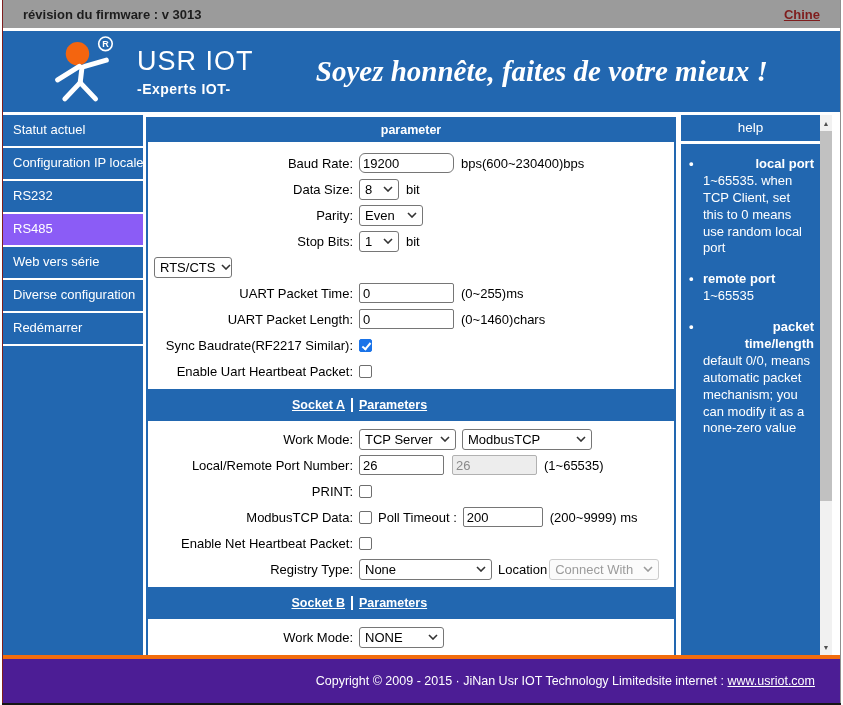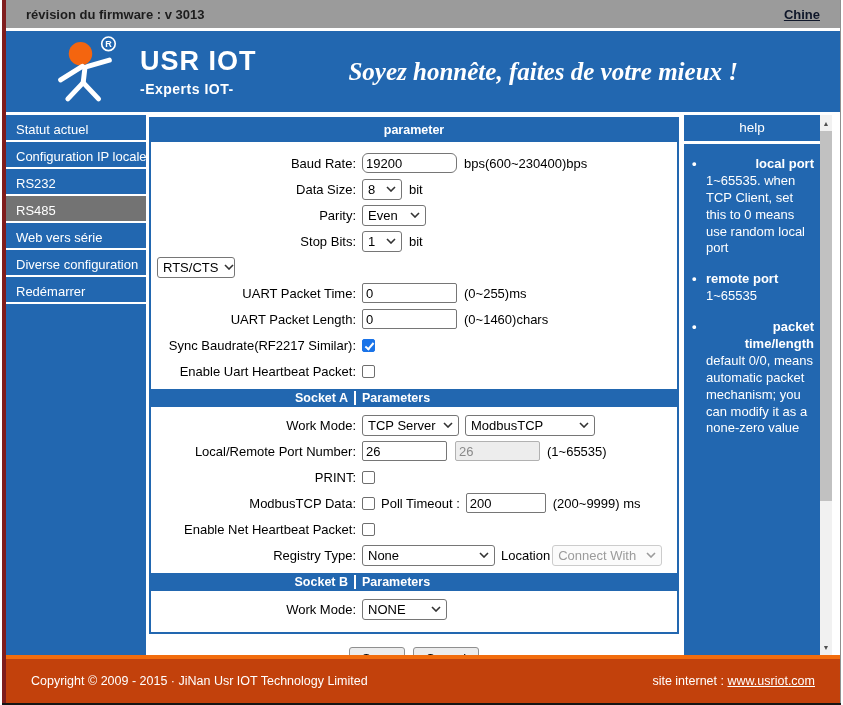--- a/index.html
+++ b/index.html
@@ -5,70 +5,70 @@
   * { box-sizing: border-box; margin: 0; padding: 0; }
   html, body { width: 843px; height: 705px; }
   body {
     font-family: "Liberation Sans", sans-serif;
     background: #ffffff;
     overflow: hidden;
   }
   .frame {
     height: 703px;
     margin: 0 2px;
-    border-left: 4px solid #7f1d1d;
+    border-left: 1px solid #7f1d1d;
     border-right: 1px solid #8f8f8f;
     display: flex;
     flex-direction: column;
     background: #fff;
   }
   .bottom-edge { height: 2px; background: #151515; margin: 0 2px; }
 
   
   .topbar {
     height: 28px; flex-shrink: 0;
     background: #9b9b9b;
     display: flex; justify-content: space-between; align-items: center;
     padding: 0 20px;
     font-size: 13px; font-weight: 700; color: #1d1d1d;
   }
-  .lang-link { color: #0f172a; text-decoration: underline; cursor: pointer; }
+  .lang-link { color: #7f1d1d; text-decoration: underline; cursor: pointer; }
 
   .hgap { height: 3px; background: #fff; flex-shrink: 0; }
 
   
   .header {
     height: 81px; flex-shrink: 0;
     background: #2267b0;
     display: flex; align-items: center;
     padding-left: 42px;
   }
   .brand-block { margin-left: 18px; color: #fff; }
-  .brand-title { font-size: 27px; font-weight: 700; letter-spacing: 1px; }
+  .brand-title { font-size: 27px; font-weight: 400; letter-spacing: 1px; }
   .brand-sub { font-size: 14px; font-weight: 700; margin-top: 4px; letter-spacing: 0.5px; }
   .tagline {
     flex: 1; text-align: center; color: #fff;
     font-family: "Liberation Serif", serif;
-    font-style: italic; font-weight: 700; font-size: 25px;
+    font-style: italic; font-weight: 700; font-size: 29px;
     padding-right: 10px;
   }
 
   
   .content { height: 540px; flex-shrink: 0; display: flex; background: #fff; }
 
   .sidebar { width: 140px; flex-shrink: 0; background: #2267b0; margin-right: 3px; }
   .side-item {
-    height: 27px; line-height: 29px;
+    height: 33px; line-height: 29px;
     padding-left: 10px;
     color: #fff; font-size: 13px;
     border-bottom: 2px solid #ffffff;
     cursor: pointer;
     white-space: nowrap; overflow: hidden;
   }
-  .side-item.active { background: #737373; }
+  .side-item.active { background: #8b5cf6; }
 
   .main { width: 530px; flex-shrink: 0; background: #fff; margin-right: 5px; }
   .param-box { border: 2px solid #2267b0; margin-top: 2px; padding-bottom: 8px; }
   .param-title {
     background: #2267b0; color: #fff;
     text-align: center; font-size: 12.5px; font-weight: 600;
     padding: 4px 0 5px 0;
   }
   .form-rows { padding-top: 6px; }
   .frow { display: flex; align-items: center; margin: 4px 6px; min-height: 22px; font-size: 13px; color: #000; }
@@ -104,21 +104,21 @@
     content: ""; position: absolute; left: 4px; top: 1px;
     width: 3px; height: 7px;
     border: solid #fff; border-width: 0 2px 2px 0;
     transform: rotate(40deg);
   }
 
   .sockbar {
     display: flex; align-items: center;
     background: #2267b0; color: #fff;
     font-weight: 700; font-size: 12.5px;
-    height: 18px; margin: 7px 0;
+    height: 32px; margin: 7px 0; text-decoration: underline;
   }
   .sock-left { width: 205px; flex-shrink: 0; text-align: right; padding-right: 6px; border-right: 2px solid #fff; }
   .sock-right { padding-left: 6px; }
 
   .actions { display: flex; justify-content: center; gap: 8px; margin-top: 13px; }
   .btn {
     font-family: "Liberation Sans", sans-serif; font-size: 13px;
     background: #ececec; border: 1px solid #8f8f8f; border-radius: 3px;
     padding: 3px 12px; color: #000; cursor: pointer;
   }
@@ -135,22 +135,22 @@
   .vscroll { width: 12px; flex-shrink: 0; background: #f1f1f1; display: flex; flex-direction: column; align-items: center; }
   .sb-btn { height: 16px; width: 12px; display: flex; align-items: center; justify-content: center; font-size: 7px; color: #505050; background: #f1f1f1; cursor: pointer; }
   .sb-thumb { width: 12px; height: 370px; background: #c1c1c1; cursor: pointer; }
   .sb-track { flex: 1; }
   .rightpad { width: 8px; flex-shrink: 0; background: #fff; }
 
   
   .footer {
     flex: 1;
     border-top: 4px solid #f26c0d;
-    background: #c2410c; color: #fff;
-    display: flex; justify-content: space-between; align-items: center;
+    background: #4c1d95; color: #fff;
+    display: flex; justify-content: flex-end; align-items: center;
     padding: 0 25px; font-size: 12.5px;
   }
   .site-link { color: #fff; text-decoration: underline; cursor: pointer; }
 </style>
 </head>
 <body>
 
 <div class="frame">
 
   <div class="topbar">

